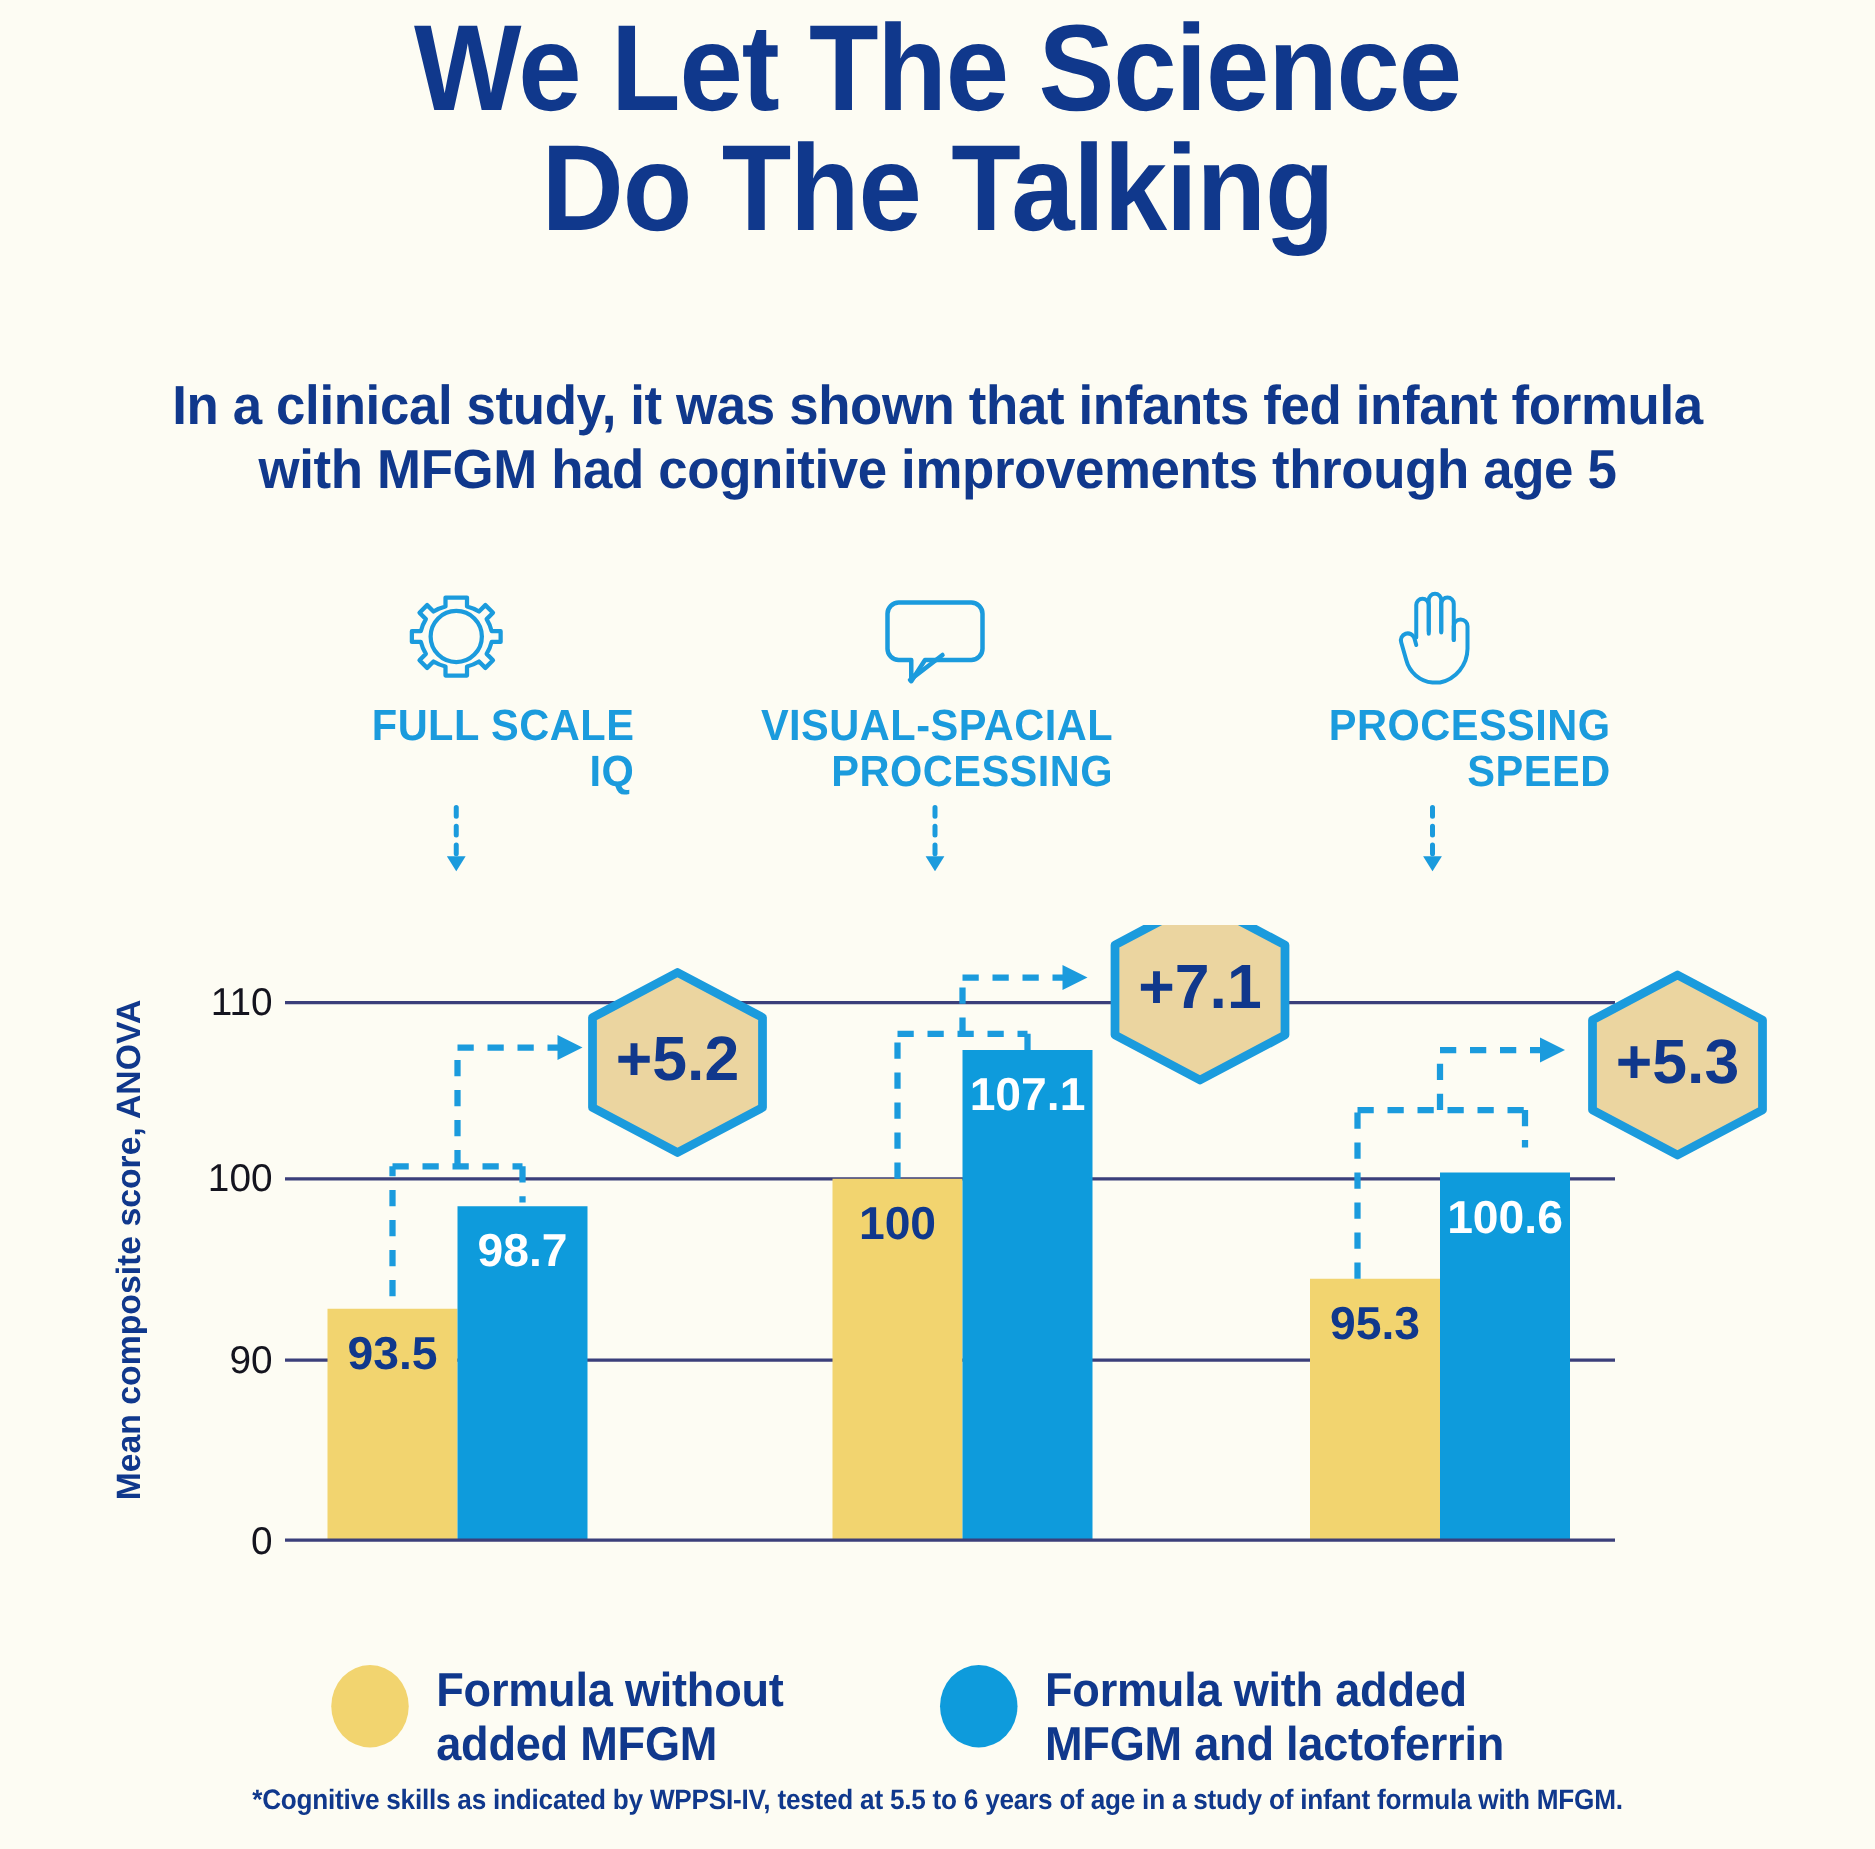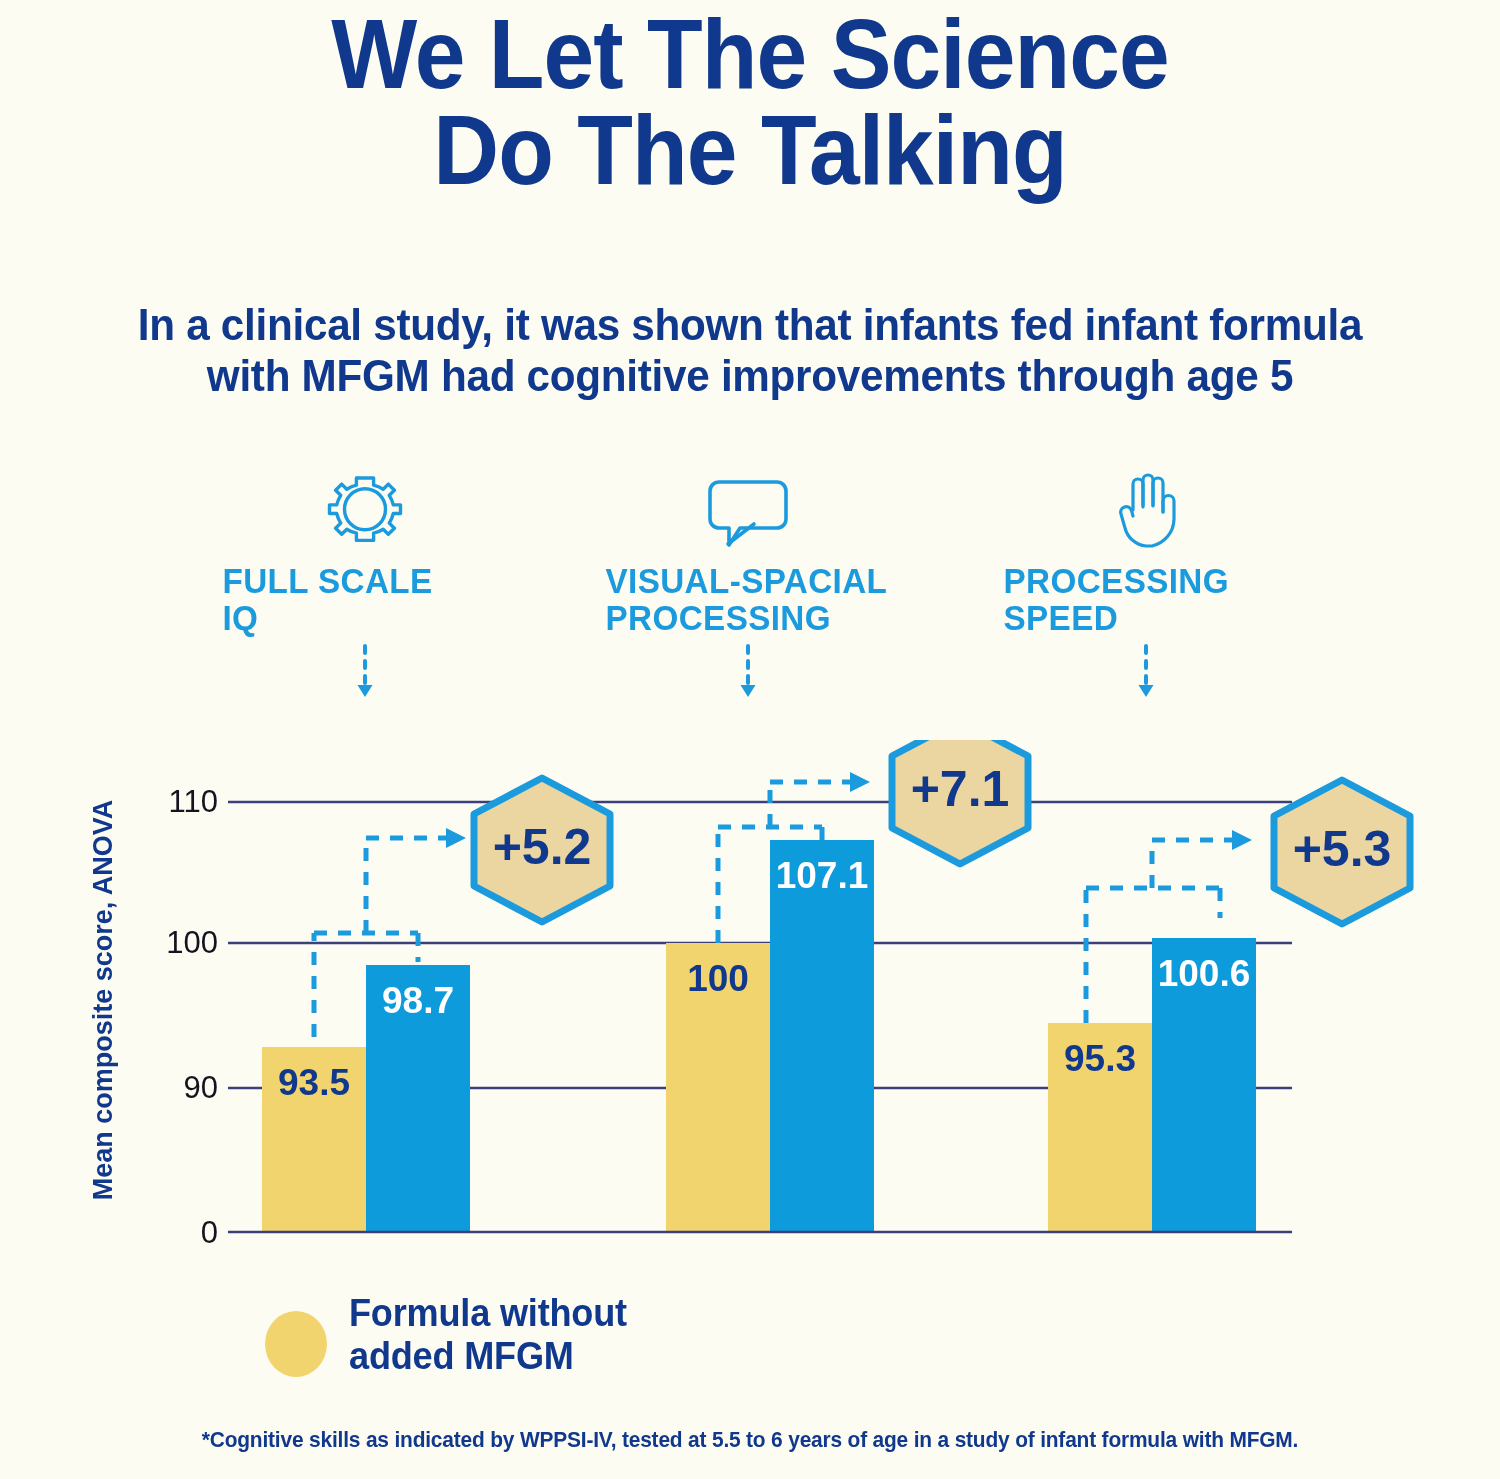--- a/index.html
+++ b/index.html
@@ -39,21 +39,21 @@
     letter-spacing:-0.3px;
     transform:scaleX(0.96);
     transform-origin:center top;
   }
   .subhead span{display:block;}
 
   
   .cat{
     position:absolute;
     width:300px;
-    text-align:left;
+    text-align:right;
   }
   .cat .icon{height:82px;display:flex;align-items:flex-end;justify-content:center;}
   .cat .catlabel{
     margin-top:8px;
     color:#1B9BDD;
     font-weight:bold;
     font-size:35px;
     line-height:1.06;
     letter-spacing:0.4px;
     transform:scaleX(0.95);
@@ -64,21 +64,21 @@
   #cat0{left:215px;top:472px;}
   #cat1{left:598px;top:472px;}
   #cat2{left:996px;top:472px;}
 
   
   #chart{position:absolute;left:0;top:740px;width:1500px;height:540px;}
   #chart svg{display:block;}
 
   
   .legend{position:absolute;left:0;top:1286px;width:1500px;height:110px;}
-  .legitem{position:absolute;display:flex;align-items:flex-end;}
+  .legitem{position:absolute;display:flex;align-items:flex-start;margin-top:40px;}
   .legdot{width:62px;height:66px;border-radius:50%;flex:0 0 auto;}
   .legtext{
     margin-left:22px;
     color:#10388C;
     font-weight:bold;
     font-size:38px;
     line-height:1.12;
     letter-spacing:-0.2px;
     transform:scaleX(0.95);
     transform-origin:left center;
@@ -265,17 +265,24 @@
   </div>
 
   <div class="legend">
     <div class="legitem" id="leg0">
       <div class="legdot" style="background:#F2D46F"></div>
       <div class="legtext">
         <span>Formula without</span>
         <span>added MFGM</span>
       </div>
     </div>
+    <div class="legitem" id="leg1">
+      <div class="legdot" style="background:#0E9BDC"></div>
+      <div class="legtext">
+        <span>Formula with added</span>
+        <span>MFGM and lactoferrin</span>
+      </div>
+    </div>
   </div>
 
   <div class="footnote">*Cognitive skills as indicated by WPPSI-IV, tested at 5.5 to 6 years of age in a study of infant formula with MFGM.</div>
 
 </div>
 
 </body></html>

